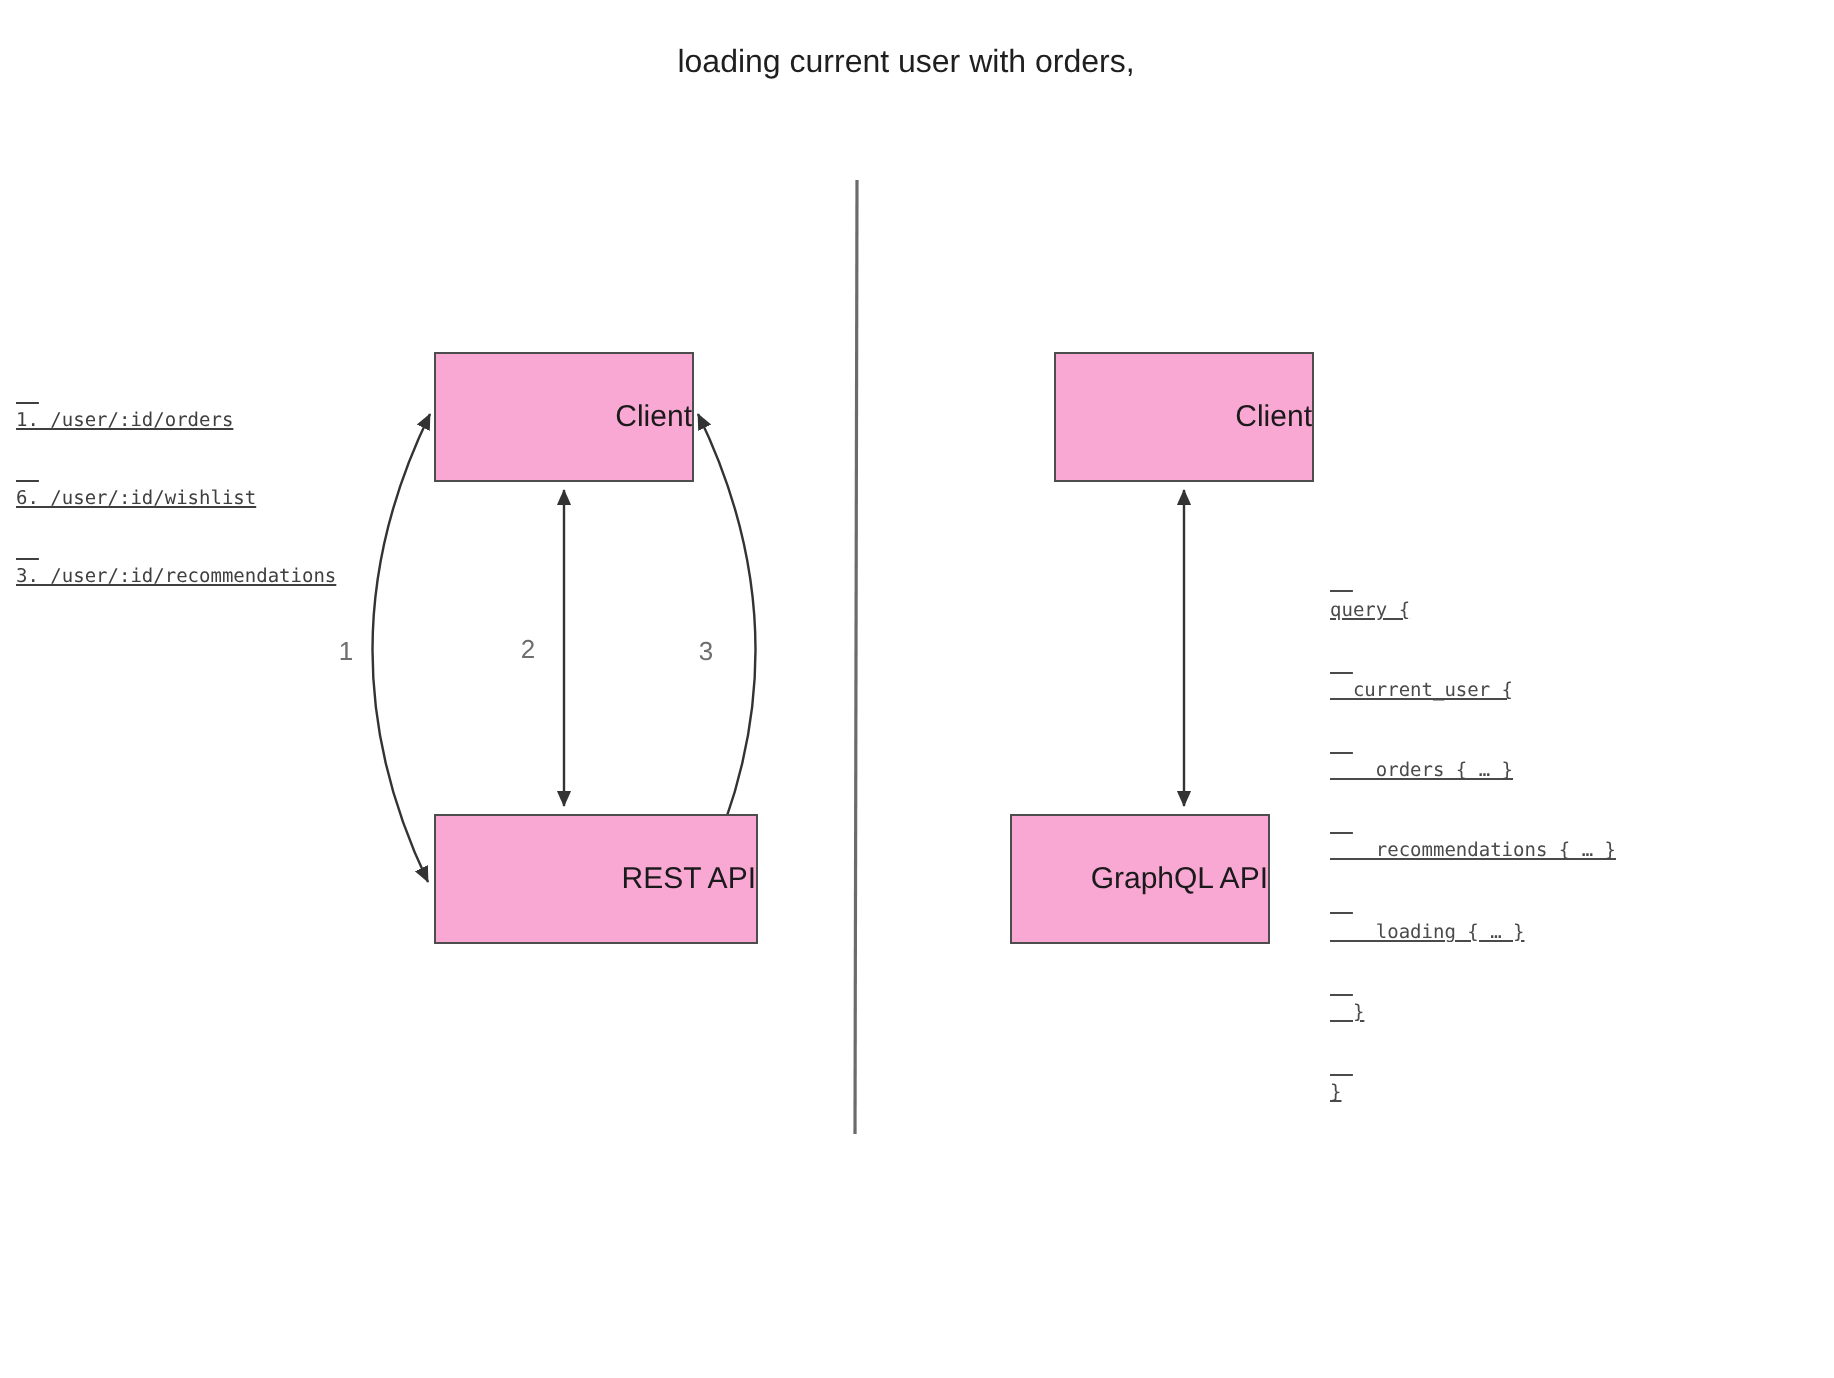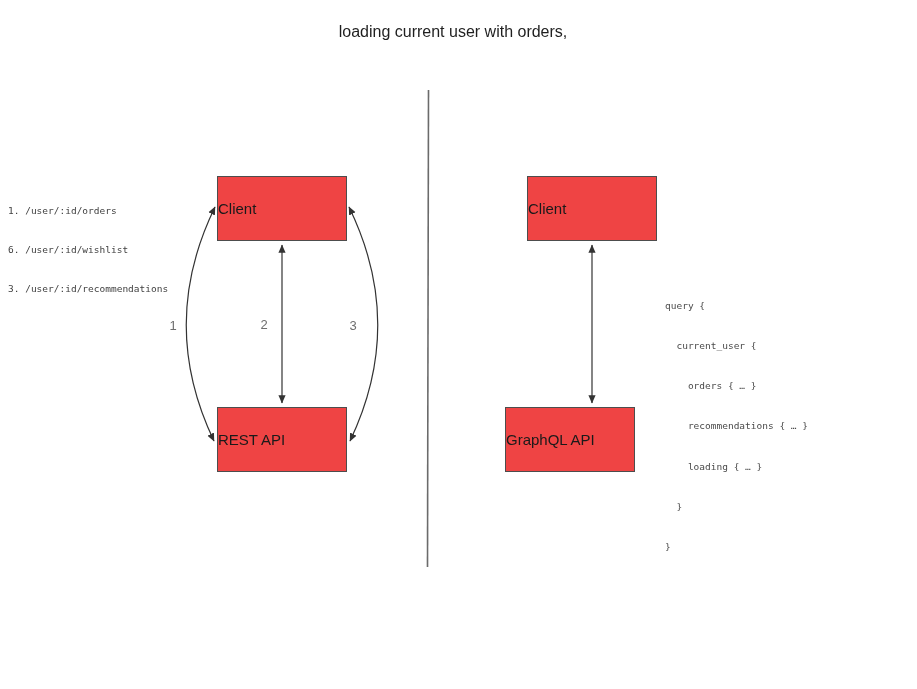--- a/index.html
+++ b/index.html
@@ -8,27 +8,27 @@
     font-family:"Liberation Sans",sans-serif;overflow:hidden;
   }
   .abs{position:absolute;}
   .title{
     left:433px;top:22px;transform:translateX(-50%);
     text-align:center;font-size:16px;line-height:19px;color:#1f1f1f;
     white-space:nowrap;
     margin-left:20px;
   }
   .node-box{
-    width:128px;height:63px;background:#ef4444;border:1.5px solid #4d4d4d;
-    display:flex;align-items:center;justify-content:flex-start;
+    width:128px;height:63px;background:#f9a8d4;border:1.5px solid #4d4d4d;
+    display:flex;align-items:center;justify-content:flex-end;
     font-size:15px;color:#1a1a1a;box-sizing:content-box;
   }
   .mono{
     font-family:"DejaVu Sans Mono","Liberation Mono",monospace;
-    white-space:pre;color:#3f3f3f;
+    white-space:pre;color:#3f3f3f;text-decoration:underline;
   }
   .endpoint-list{left:8px;top:178px;font-size:9.5px;line-height:13px;}
   .query-block{left:665px;top:272px;font-size:9.5px;line-height:13.4px;color:#4a4a4a;}
   .arrow-num{
     font-size:13px;color:#6e6e6e;width:14px;text-align:center;
   }
   svg.overlay{position:absolute;left:0;top:0;pointer-events:none;}
 </style>
 </head>
 <body>
@@ -58,21 +58,21 @@
 <div class="abs mono endpoint-list">
   <div>1. /user/:id/orders</div>
   <div>6. /user/:id/wishlist</div>
   <div>3. /user/:id/recommendations</div>
 </div>
 
 <div class="abs node-box" style="left:217px;top:176px;">
   <span>Client</span>
 </div>
 
-<div class="abs node-box" style="left:217px;top:407px;">
+<div class="abs node-box" style="left:217px;top:407px;padding-left:32px;">
   <span>REST API</span>
 </div>
 
 <div class="abs arrow-num" style="left:166px;top:318px;">1</div>
 <div class="abs arrow-num" style="left:257px;top:317px;">2</div>
 <div class="abs arrow-num" style="left:346px;top:318px;">3</div>
 
 <div class="abs node-box" style="left:527px;top:176px;">
   <span>Client</span>
 </div>

